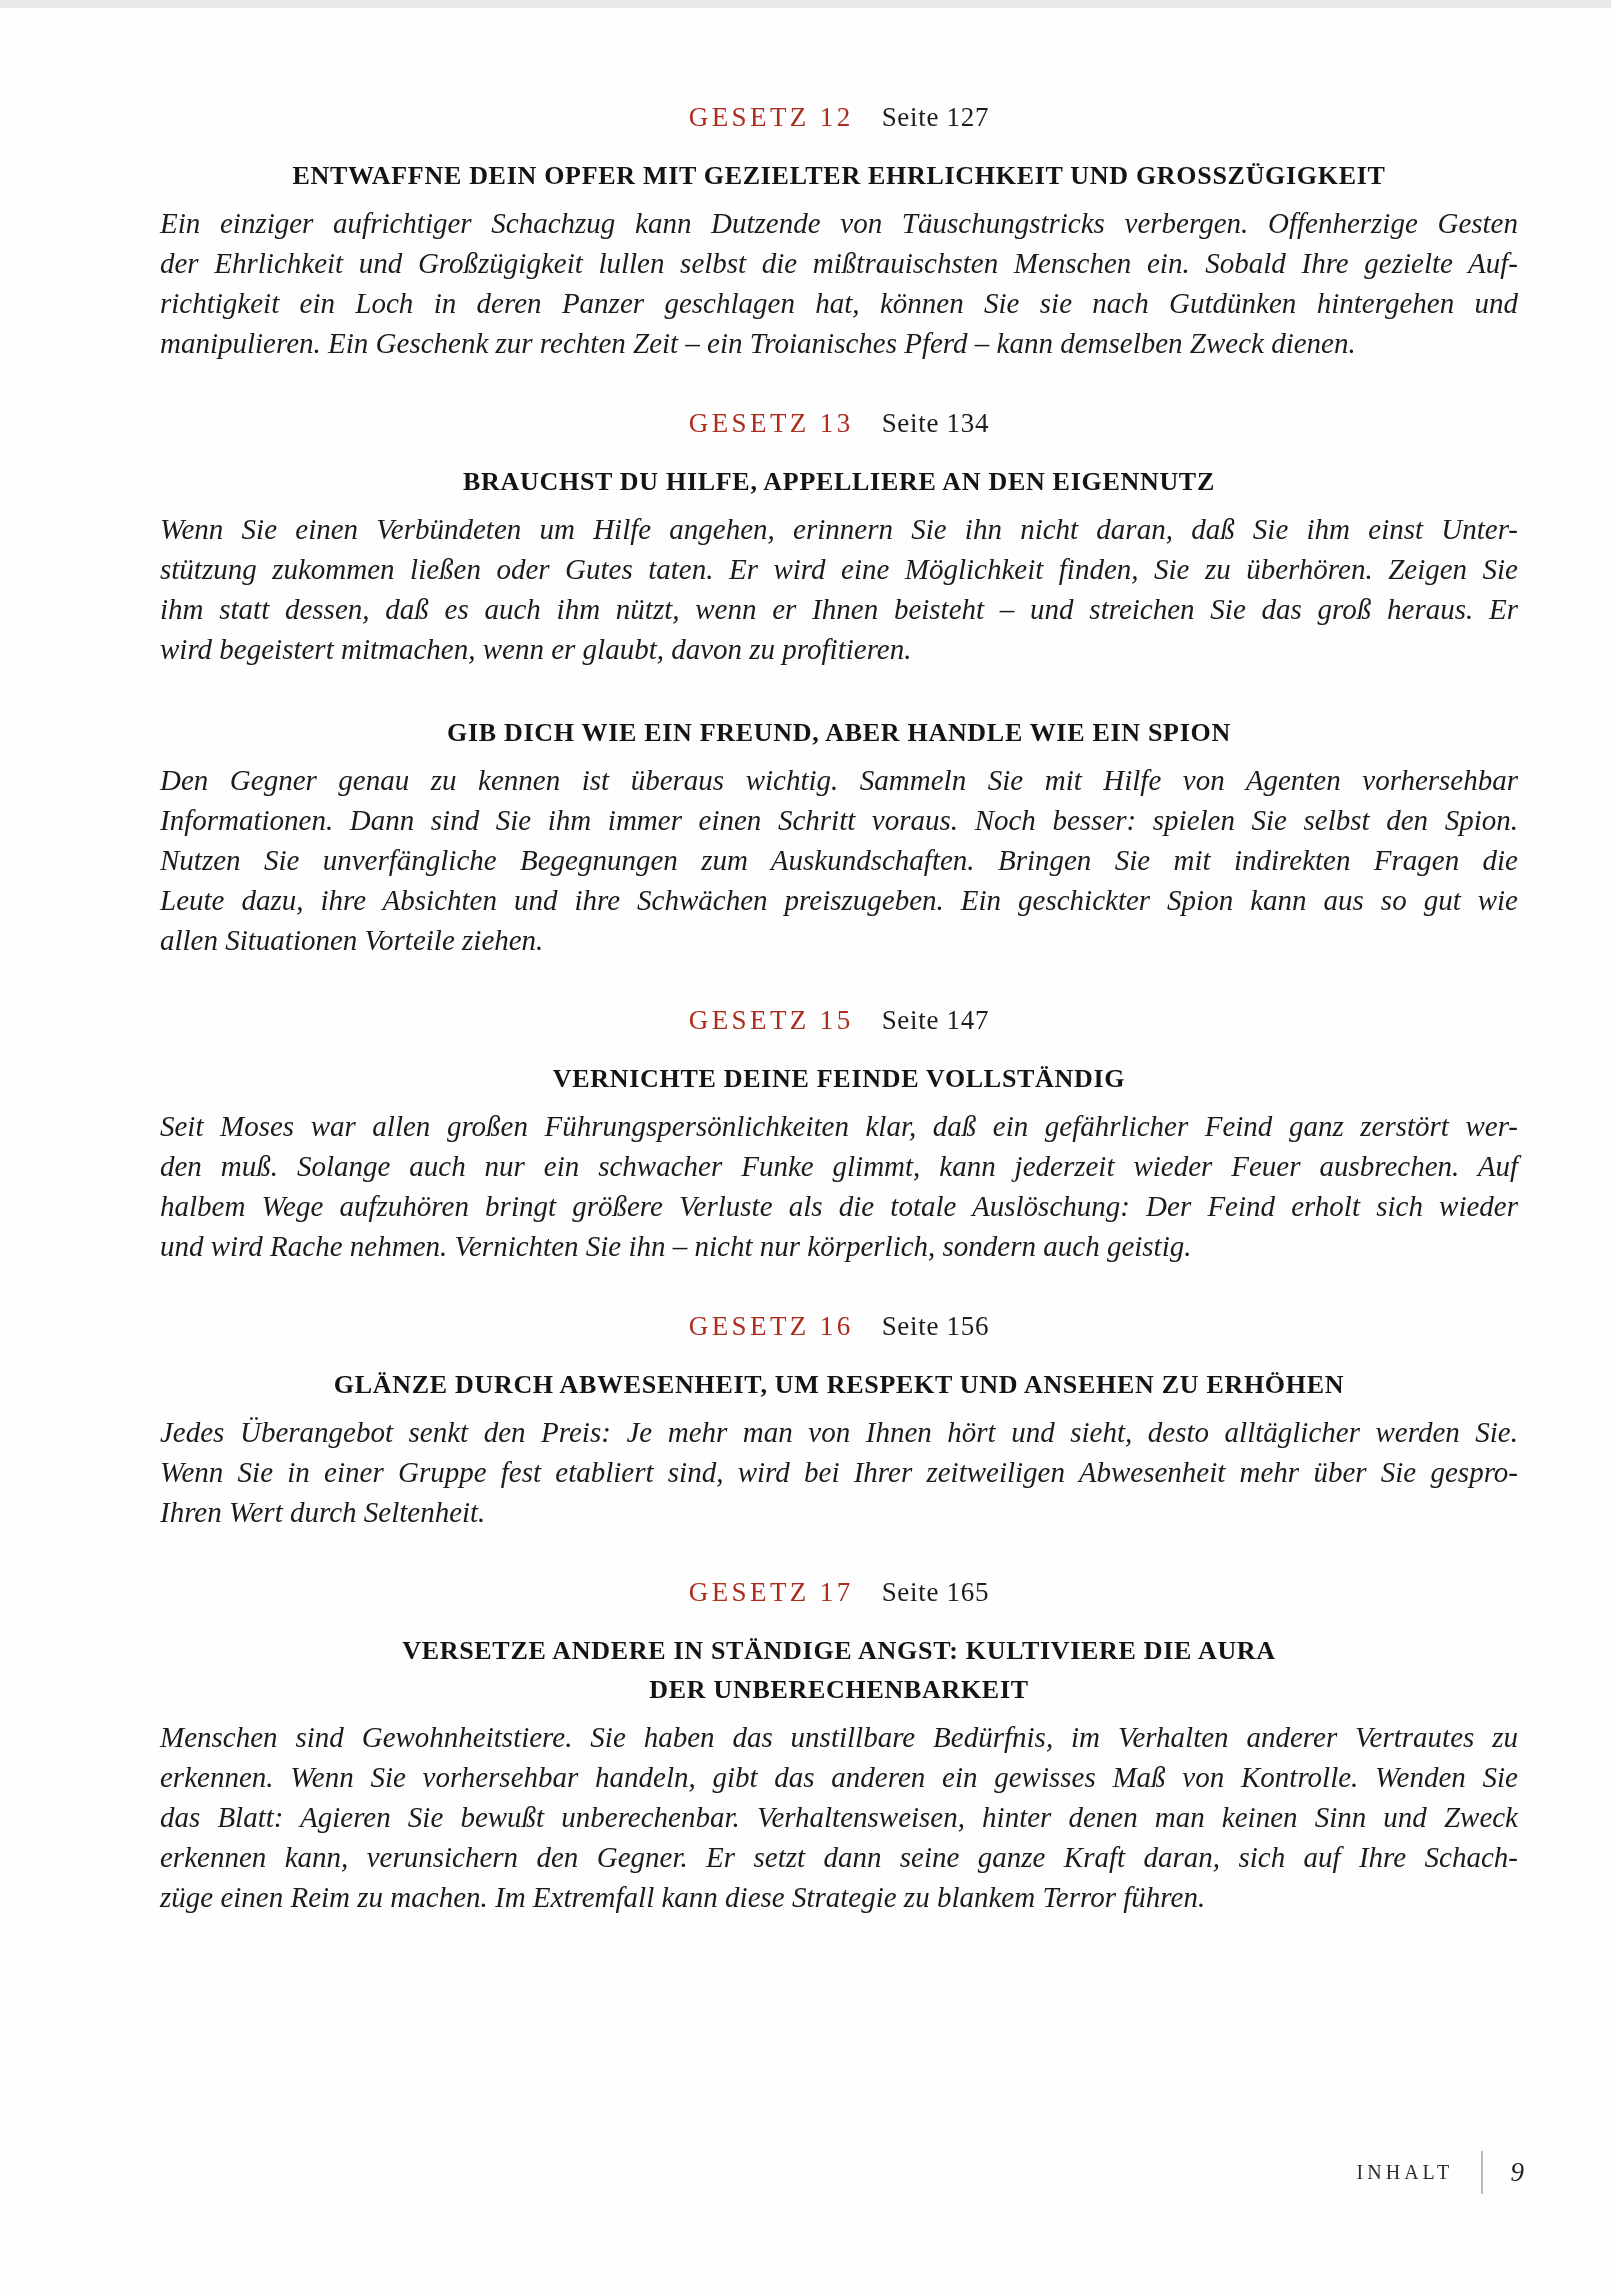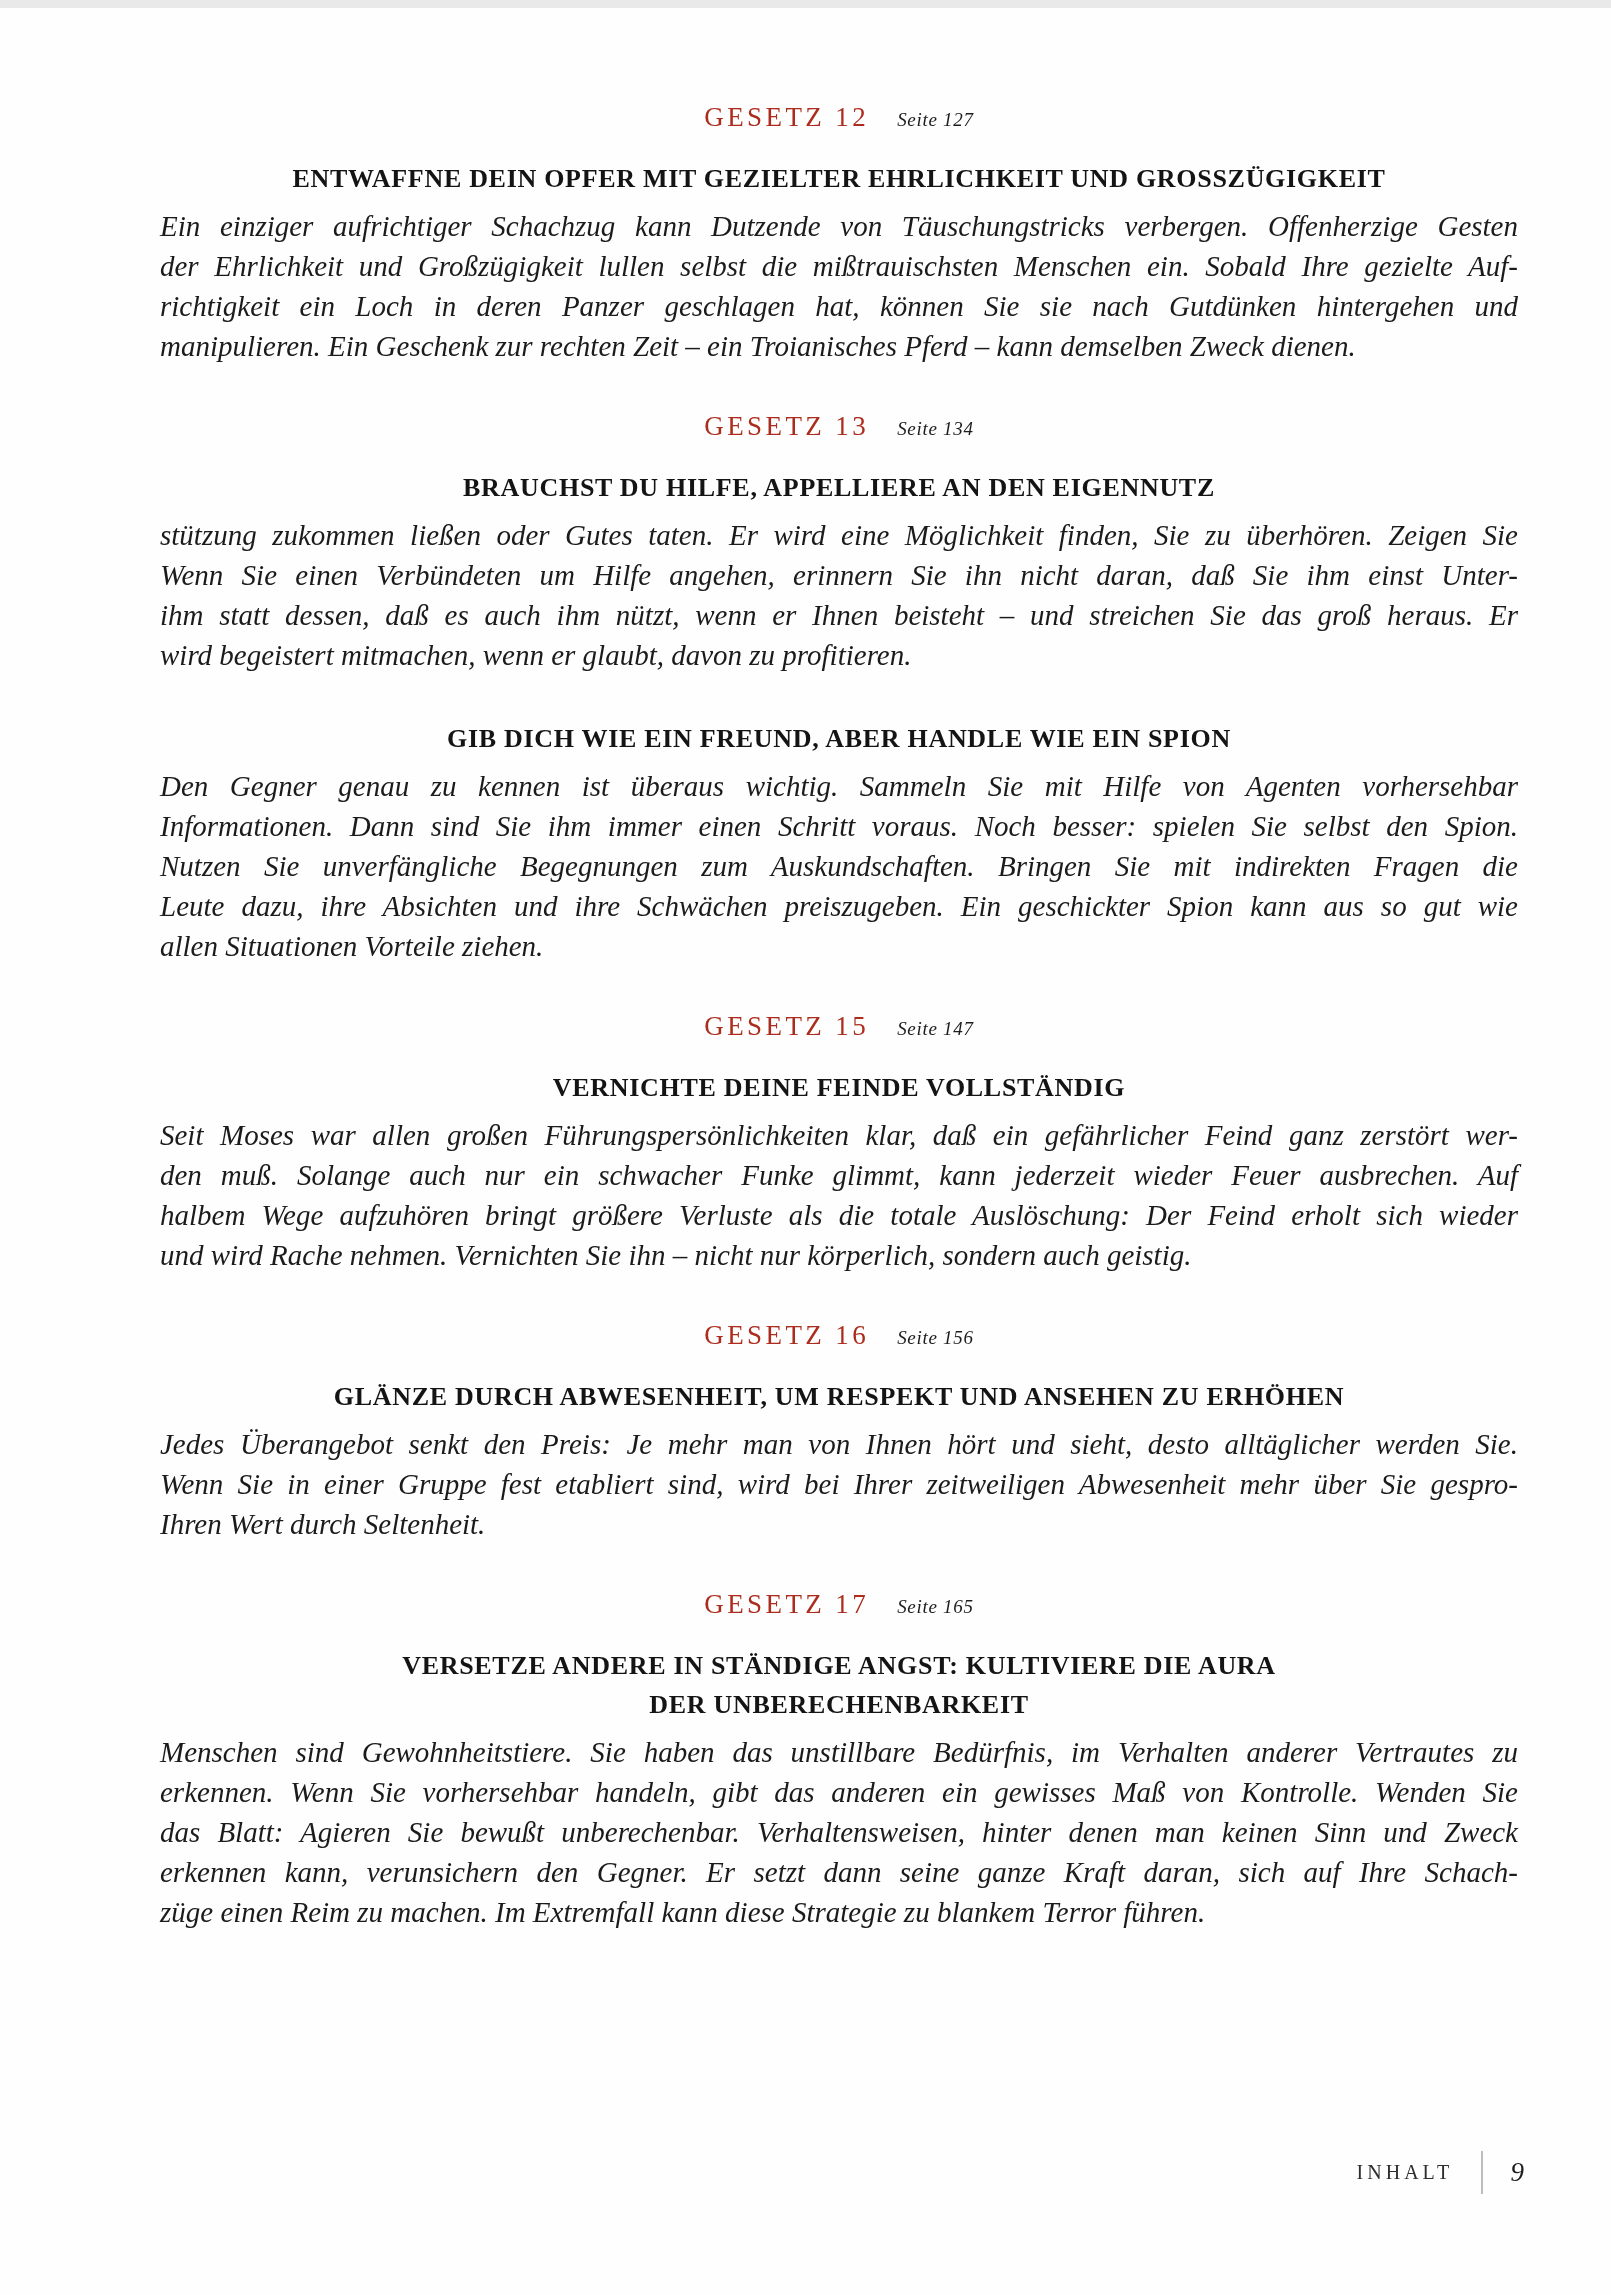--- a/index.html
+++ b/index.html
@@ -26,22 +26,21 @@
     gap: 28px;
     line-height: 32px;
     white-space: nowrap;
   }
   .law-number {
     font-size: 27px;
     letter-spacing: 3.4px;
     color: var(--accent, #ac2d1e);
   }
   .law-pageref {
-    font-size: 19px;
-    font-style: italic;
+    font-size: 27px;
     color: #1d1d1d;
     letter-spacing: 0.7px;
   }
 
   .law-title {
     margin: 23px 0 0 0;
     font-weight: bold;
     text-align: center;
     font-size: 26px;
     letter-spacing: 0.7px;
@@ -110,22 +109,22 @@
 
   <section class="law">
     <div class="law-header">
       <span class="law-number">GESETZ 13</span>
       <span class="law-pageref">Seite 134</span>
     </div>
     <h2 class="law-title">
       <span class="title-line">BRAUCHST DU HILFE, APPELLIERE AN DEN EIGENNUTZ</span>
     </h2>
     <div class="law-body">
+      <div class="line">Wenn Sie einen Verbündeten um Hilfe angehen, erinnern Sie ihn nicht daran, daß Sie ihm einst Unter-</div>
       <div class="line">stützung zukommen ließen oder Gutes taten. Er wird eine Möglichkeit finden, Sie zu überhören. Zeigen Sie</div>
-      <div class="line">Wenn Sie einen Verbündeten um Hilfe angehen, erinnern Sie ihn nicht daran, daß Sie ihm einst Unter-</div>
       <div class="line">ihm statt dessen, daß es auch ihm nützt, wenn er Ihnen beisteht – und streichen Sie das groß heraus. Er</div>
       <div class="line">wird begeistert mitmachen, wenn er glaubt, davon zu profitieren.</div>
     </div>
   </section>
 
   <section class="law">
     <h2 class="law-title">
       <span class="title-line">GIB DICH WIE EIN FREUND, ABER HANDLE WIE EIN SPION</span>
     </h2>
     <div class="law-body">

